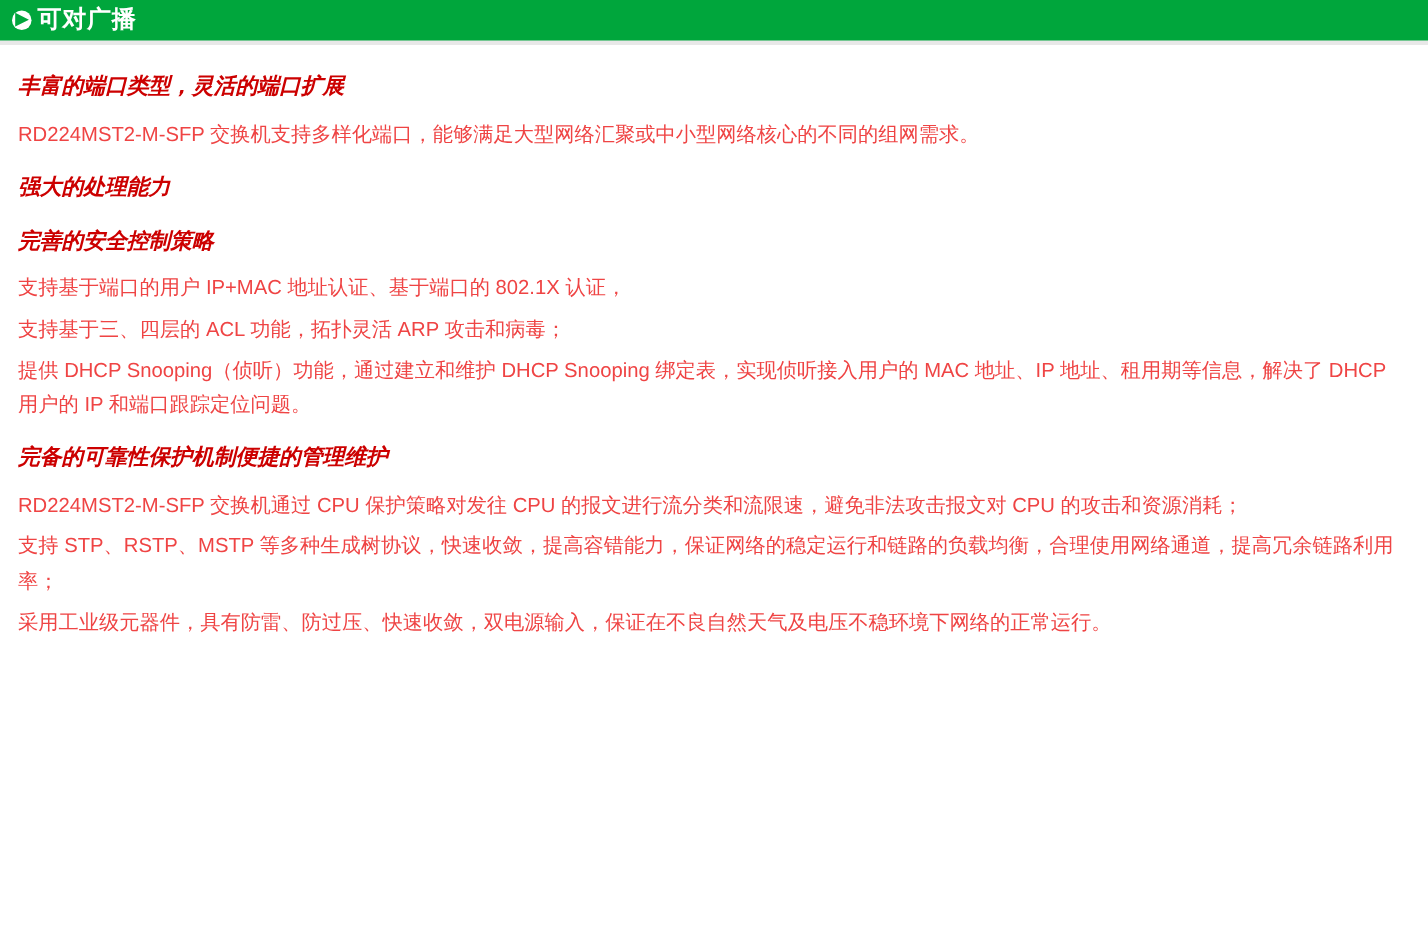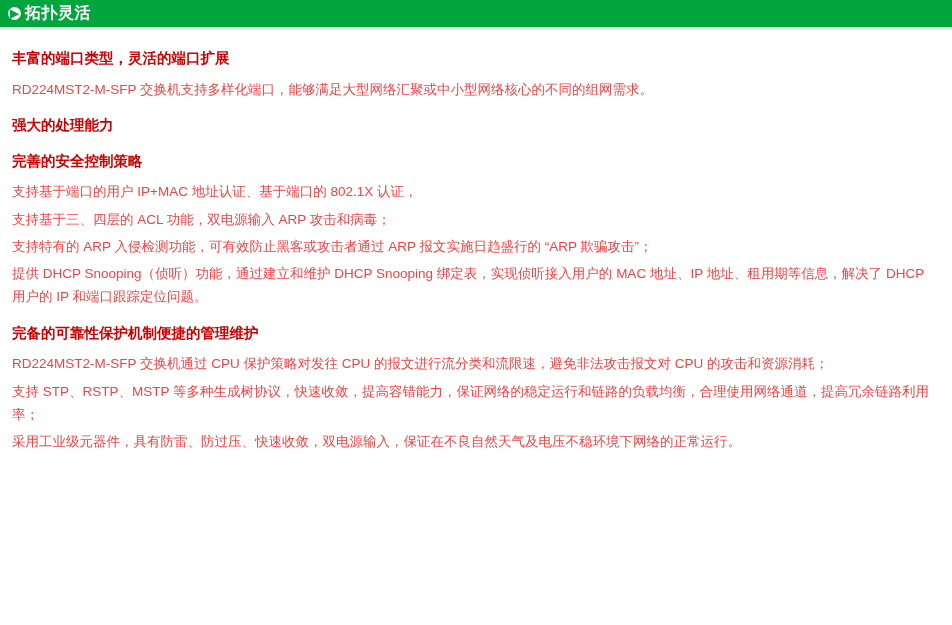--- a/index.html
+++ b/index.html
@@ -55,20 +55,21 @@
   }
   .section {
     margin-bottom: 2px;
   }
   .section-title {
     color: #cc0000;
     font-weight: bold;
     font-size: 14.5px;
     margin: 14px 0 8px 0;
     line-height: 1.5;
+    font-style: italic;
   }
   .section-title.first {
     margin-top: 4px;
   }
   .para {
     font-size: 13.5px;
     line-height: 1.72;
     margin: 0 0 6px 0;
     color: #ef4444;
   }
@@ -80,39 +81,38 @@
     font-size: 13px;
   }
 </style>
 </head>
 <body>
 
 <div class="page">
 
   <div class="header-bar">
     <span class="header-bullet">▶</span>
-    <span class="header-title">拓扑灵活</span>
+    <span class="header-title">可对广播</span>
   </div>
 
   <div class="content">
 
     <div class="section">
       <div class="section-title first">丰富的端口类型，灵活的端口扩展</div>
       <p class="para">RD224MST2-M-SFP 交换机支持多样化端口，能够满足大型网络汇聚或中小型网络核心的不同的组网需求。</p>
     </div>
 
     <div class="section">
       <div class="section-title">强大的处理能力</div>
     </div>
 
     <div class="section">
       <div class="section-title">完善的安全控制策略</div>
       <p class="para tight">支持基于端口的用户 IP+MAC 地址认证、基于端口的 802.1X 认证，</p>
-      <p class="para tight">支持基于三、四层的 ACL 功能，双电源输入 ARP 攻击和病毒；</p>
-      <p class="para tight">支持特有的 ARP 入侵检测功能，可有效防止黑客或攻击者通过 ARP 报文实施日趋盛行的 “ARP 欺骗攻击”；</p>
+      <p class="para tight">支持基于三、四层的 ACL 功能，拓扑灵活 ARP 攻击和病毒；</p>
       <p class="para">提供 DHCP Snooping（侦听）功能，通过建立和维护 DHCP Snooping 绑定表，实现侦听接入用户的 MAC 地址、IP 地址、租用期等信息，解决了 DHCP 用户的 IP 和端口跟踪定位问题。</p>
     </div>
 
     <div class="section">
       <div class="section-title">完备的可靠性保护机制便捷的管理维护</div>
       <p class="para tight">RD224MST2-M-SFP 交换机通过 CPU 保护策略对发往 CPU 的报文进行流分类和流限速，避免非法攻击报文对 CPU 的攻击和资源消耗；</p>
       <p class="para tight">支持 STP、RSTP、MSTP 等多种生成树协议，快速收敛，提高容错能力，保证网络的稳定运行和链路的负载均衡，合理使用网络通道，提高冗余链路利用率；</p>
       <p class="para">采用工业级元器件，具有防雷、防过压、快速收敛，双电源输入，保证在不良自然天气及电压不稳环境下网络的正常运行。</p>
     </div>
 

